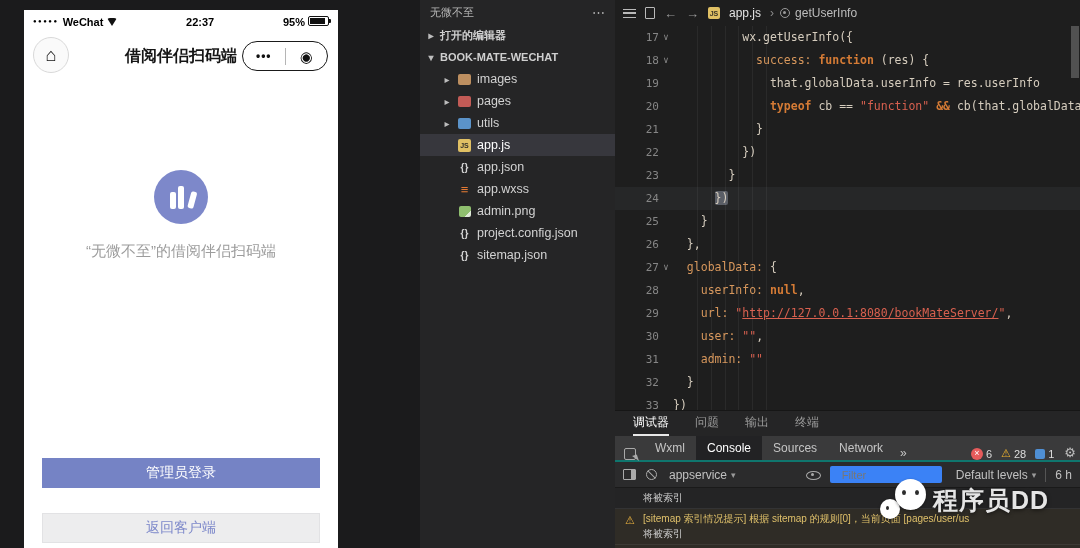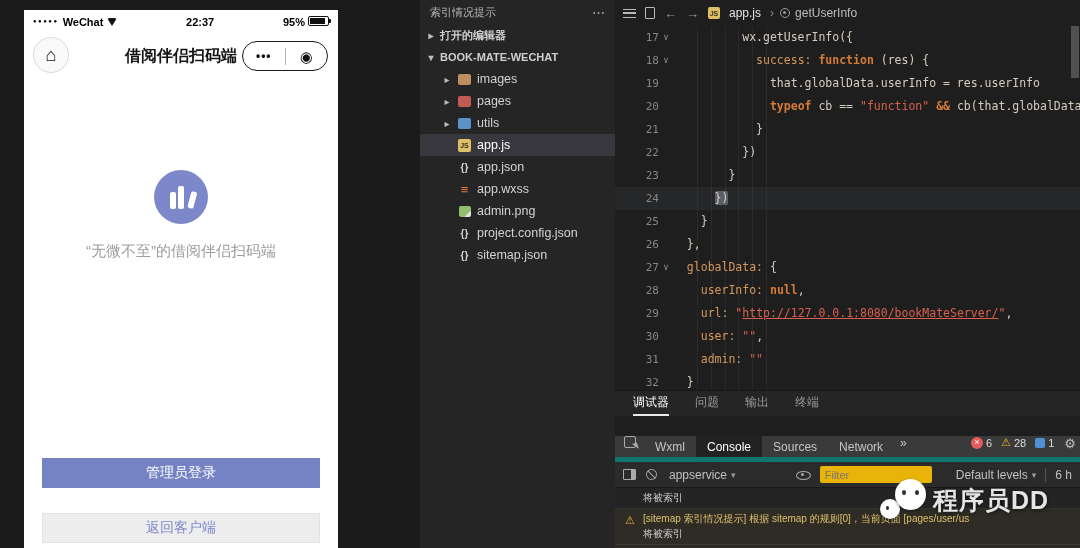--- a/index.html
+++ b/index.html
@@ -76,27 +76,27 @@
 .ct{white-space:pre}
 .tk-p{color:#d6cdbe}
 .tk-o{color:#d7975c}
 .tk-k{color:#d57b35;font-weight:700}
 .tk-s{color:#d8604f}
 .tk-u{color:#d8604f;text-decoration:underline}
 .sel{background:#5a5e66;border-radius:2px}
 .scroll-thumb{position:absolute;right:1px;top:0;width:8px;height:52px;background:rgba(145,145,145,0.45)}
 
 
-.debugbar{position:absolute;top:390px;left:0;right:0;height:26px;background:#252526;border-top:1px solid #161616;display:flex;align-items:center;padding-left:18px}
+.debugbar{position:absolute;top:410px;left:0;right:0;height:26px;background:#252526;border-top:1px solid #161616;display:flex;align-items:center;padding-left:18px}
 .debug-tabs{display:flex;height:100%}
 .debug-tab{font-size:12px;color:#9a9a9a;height:100%;display:flex;align-items:center;margin-right:26px;border-bottom:2px solid transparent;cursor:pointer}
 .debug-tab.active{color:#fff;border-bottom-color:#e8e8e8}
 
 
-.dt-bar{position:absolute;top:436px;left:0;right:0;height:26px;background:#3a3a3b;display:flex;align-items:flex-start;color:#c5c5c5;font-size:12px;border-bottom:5px solid #0f766e}
+.dt-bar{position:absolute;top:436px;left:0;right:0;height:26px;background:#3a3a3b;display:flex;align-items:flex-end;color:#c5c5c5;font-size:12px;border-bottom:2px solid #0f766e}
 .i-inspect{width:12px;height:12px;border:1.3px solid #aaa;border-radius:2px;position:relative;margin:0 8px 0 9px;flex:0 0 auto;cursor:pointer}
 .i-inspect::after{content:'';position:absolute;right:-3px;bottom:-3px;width:0;height:0;border-left:5px solid transparent;border-top:7px solid #aaa;transform:rotate(-18deg)}
 .dt-tabs{display:flex;height:100%}
 .dt-tab{padding:0 11px;height:100%;display:flex;align-items:center;cursor:pointer}
 .dt-tab.active{background:#222224;color:#fff}
 .dt-more{padding:0 6px;color:#c5c5c5;cursor:pointer}
 .badges{margin-left:auto;display:flex;align-items:center;gap:9px}
 .badge{display:flex;align-items:center;gap:3px;font-size:11px;color:#ddd;cursor:pointer}
 .err-ic{width:12px;height:12px;border-radius:50%;background:#e65b5b;color:#fff;display:flex;align-items:center;justify-content:center}
 .err-ic::after{content:'×';font-size:9px;line-height:1}
@@ -108,21 +108,21 @@
 .con-bar{position:absolute;top:462px;left:0;right:0;height:26px;background:#2b2b2c;border-bottom:1px solid #1a1a1a;display:flex;align-items:center;padding:0 8px;color:#c0c0c0;font-size:12px}
 .i-dock{width:13px;height:11px;border:1.2px solid #aaa;border-radius:1px;position:relative;margin-right:10px;flex:0 0 auto;cursor:pointer}
 .i-dock::after{content:'';position:absolute;top:0;bottom:0;right:0;width:4px;background:#aaa}
 .i-ban{width:11px;height:11px;border:1.3px solid #aaa;border-radius:50%;position:relative;margin-right:12px;flex:0 0 auto;cursor:pointer}
 .i-ban::after{content:'';position:absolute;left:-1px;top:4px;width:11px;height:1.3px;background:#aaa;transform:rotate(45deg)}
 .ctx{display:flex;align-items:center;gap:4px;cursor:pointer}
 .caret{font-size:9px;color:#9a9a9a}
 .i-eye{width:14px;height:14px;position:relative;margin-left:auto;margin-right:10px;flex:0 0 auto;cursor:pointer}
 .i-eye::before{content:'';position:absolute;left:0;top:3px;width:13px;height:7px;border:1.2px solid #aaa;border-radius:50%}
 .i-eye::after{content:'';position:absolute;left:5px;top:5.5px;width:3px;height:3px;background:#aaa;border-radius:50%}
-.filter-input{width:112px;height:17px;background:#eab308;border:none;border-radius:2px;font-size:11px;color:#333;padding:0 5px;margin-right:24px;font-family:inherit}
+.filter-input{width:112px;height:17px;background:#3b82f6;border:none;border-radius:2px;font-size:11px;color:#333;padding:0 12px;margin-right:14px;font-family:inherit}
 .filter-input::placeholder{color:#777}
 .levels{display:flex;align-items:center;gap:4px;cursor:pointer;white-space:nowrap}
 .vdiv{width:1px;height:14px;background:#555;margin:0 9px}
 .hidden-count{white-space:nowrap;color:#c0c0c0}
 
 
 .console{position:absolute;top:488px;left:0;right:0;bottom:0;background:#242425;overflow:hidden}
 .msg{display:flex;align-items:flex-start;gap:6px;padding:2px 8px 3px 10px;border-bottom:1px solid rgba(255,255,255,0.07)}
 .msg.warning{background:rgba(230,180,60,0.06)}
 .micon{width:12px;flex:0 0 auto;line-height:15px}
@@ -173,21 +173,21 @@
     <span class="bk bk2"></span>
     <span class="bk bk3"></span>
   </div>
   <div class="app-desc">“无微不至”的借阅伴侣扫码端</div>
   <button class="btn btn-primary">管理员登录</button>
   <button class="btn btn-secondary">返回客户端</button>
 </div>
 
 <div class="explorer abs">
   <div class="exp-header">
-    <span>索引情况提示</span>
+    <span>无微不至</span>
     <span class="exp-more">⋯</span>
   </div>
   <div class="exp-section">
     <span class="sec-chev">▸</span>
     <span>打开的编辑器</span>
   </div>
   <div class="exp-section">
     <span class="sec-chev">▾</span>
     <span>BOOK-MATE-WECHAT</span>
   </div>

